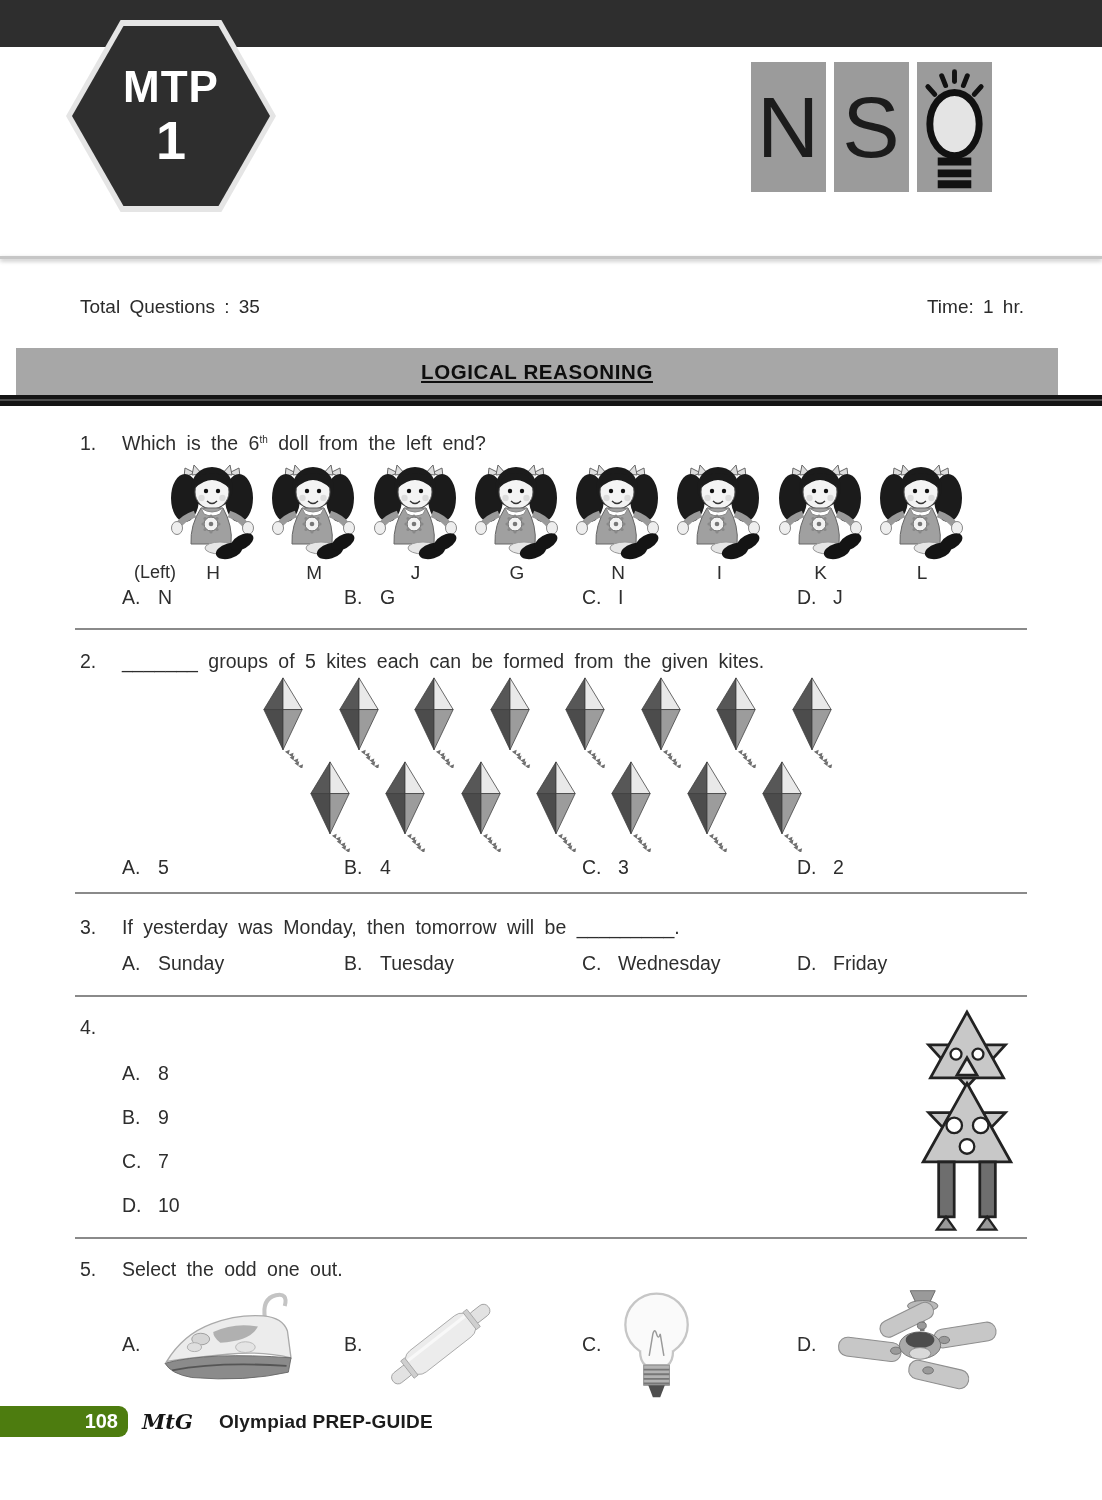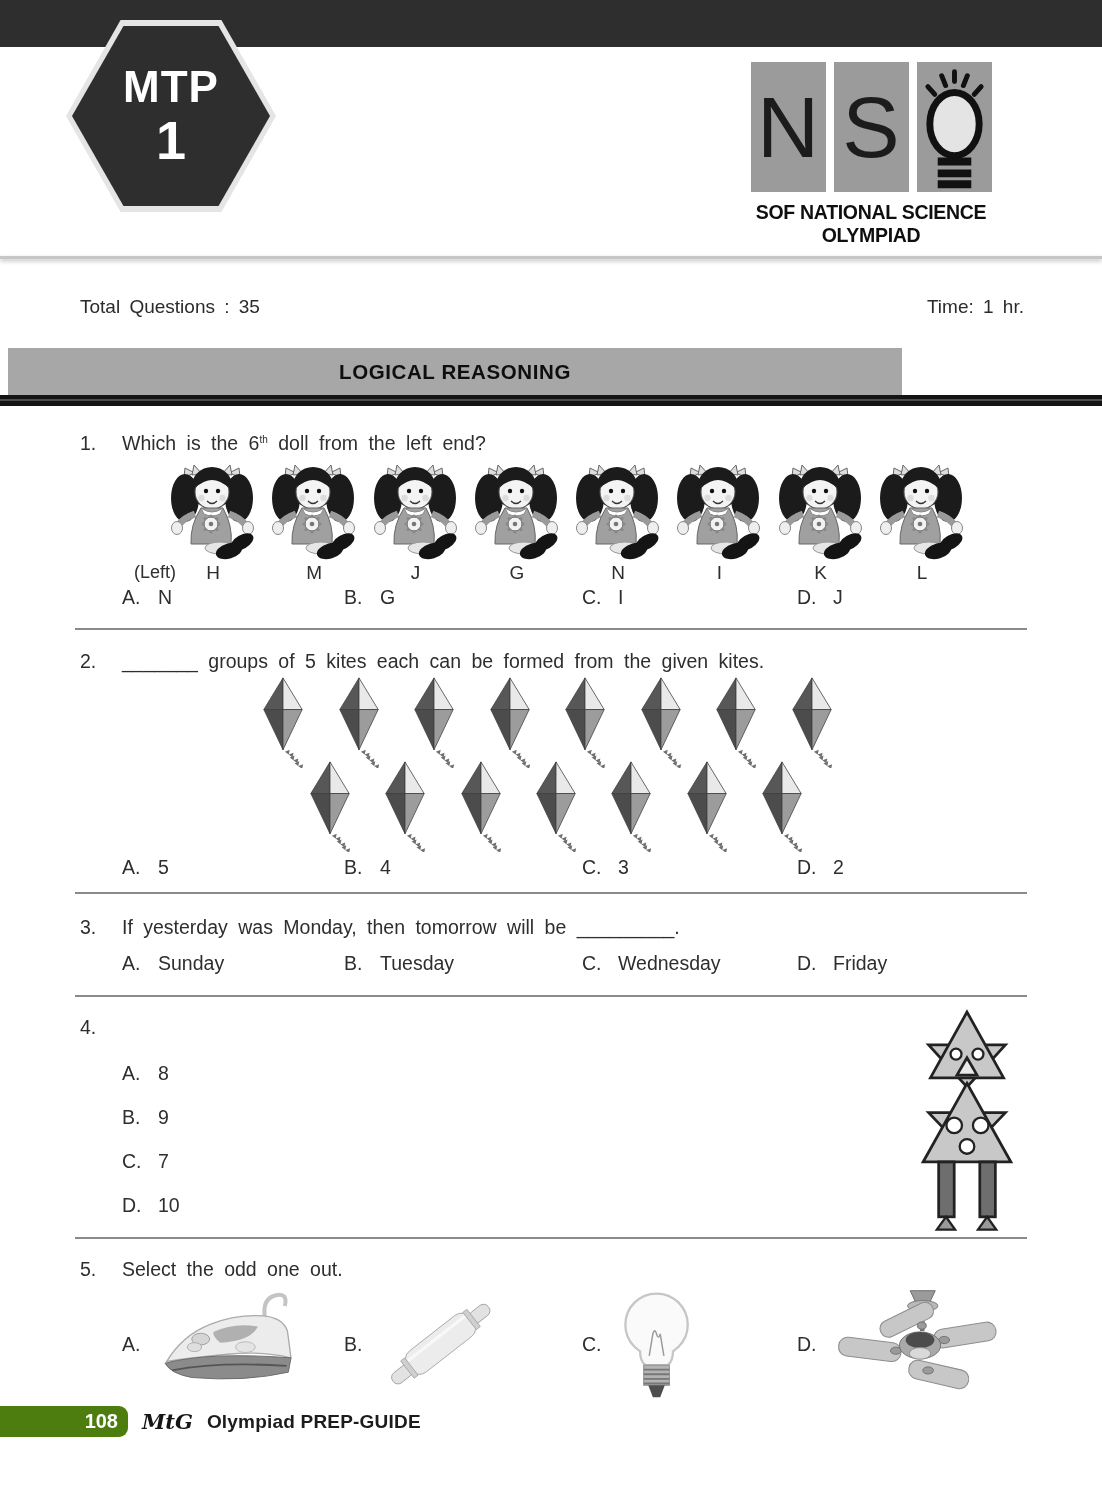--- a/index.html
+++ b/index.html
@@ -29,22 +29,22 @@
   .nso-tile { width:75px; height:130px; background:#9b9b9b; display:flex; align-items:center; justify-content:center; }
   .nso-letter { font-size:86px; font-weight:400; color:#1c1c1c; line-height:1; }
   .nso-org { margin-top:9px; font-weight:bold; font-size:19.5px; line-height:1.2; color:#0f0f0f; letter-spacing:-0.3px; }
 
   .header-divider { position:absolute; top:256px; left:0; width:1102px; height:3px; background:#c6c6c6;
     box-shadow:0 2px 4px rgba(0,0,0,0.28); }
 
   .info-row { position:absolute; top:296px; left:80px; width:944px; display:flex; justify-content:space-between;
     font-size:19px; color:#2b2b2b; word-spacing:4px; }
 
-  .section-bar { position:absolute; top:348px; left:8px; width:894px; height:47px; background:#a7a7a7;
-    display:flex; align-items:center; justify-content:center; font-size:20.5px; font-weight:bold; color:#0e0e0e; letter-spacing:0.6px; }
+  .section-bar { position:absolute; top:348px; left:16px; width:1042px; height:47px; background:#a7a7a7;
+    display:flex; align-items:center; justify-content:center; font-size:20.5px; font-weight:bold; color:#0e0e0e; letter-spacing:0.6px;text-decoration:underline; }
   .section-rule { position:absolute; top:395px; left:0; width:1102px; height:11px;
     background:linear-gradient(to bottom, #141414 0 4px, #4d4d4d 4px 6px, #141414 6px 11px); }
 
   .q-head { position:absolute; left:80px; width:930px; display:flex; font-size:19.5px; color:#2e2e2e; word-spacing:5px; }
   .q-num { width:42px; flex-shrink:0; }
   .q-text sup { font-size:10px; vertical-align:super; }
 
   .divider { position:absolute; left:75px; width:952px; border-top:2px solid #8a8a8a; }
 
   .options-row { position:absolute; left:122px; width:905px; display:grid;
@@ -74,21 +74,21 @@
   .img-iron  { width:152px; height:114px; }
   .img-pin   { width:126px; height:120px; }
   .img-bulb  { width:78px;  height:120px; }
   .img-fan   { width:166px; height:112px; }
 
   .footer { position:absolute; top:1406px; left:0; display:flex; align-items:center; }
   .page-pill { width:128px; height:31px; background:#4d7c0f; border-radius:0 9px 9px 0;
     display:flex; align-items:center; justify-content:flex-end; padding-right:10px;
     color:#fff; font-weight:bold; font-size:20px; }
   .brand { margin-left:14px; font-family:"DejaVu Serif", serif; font-style:italic; font-weight:bold; font-size:21px; color:#151515; }
-  .brand-suffix { margin-left:14px; font-size:19px; font-weight:600; color:#1c1c1c; letter-spacing:0.2px; }
+  .brand-suffix { margin-left:26px; font-size:19px; font-weight:600; color:#1c1c1c; letter-spacing:0.2px; }
 
   .defs-holder { position:absolute; width:0; height:0; overflow:hidden; }
 </style>
 </head>
 <body>
 
 <svg class="defs-holder" xmlns="http://www.w3.org/2000/svg" aria-hidden="true">
   <defs>
     <symbol id="sym-doll" viewBox="0 0 96 104">
       <g stroke="#666" fill="#ddd" stroke-width="1">
@@ -251,24 +251,20 @@
     </div>
     <div class="nso-tile">
       <span class="nso-letter">S</span>
     </div>
     <div class="nso-tile">
       <svg width="75" height="130">
           <use href="#sym-nso-bulb"></use>
         </svg>
     </div>
   </div>
-  <div class="nso-org">
-    <div>SOF NATIONAL SCIENCE</div>
-    <div>OLYMPIAD</div>
-  </div>
 </div>
 
 <div class="header-divider"></div>
 
 <div class="info-row">
   <span>Total Questions : 35</span>
   <span>Time: 1 hr.</span>
 </div>
 
 <div class="section-bar">LOGICAL REASONING</div>

